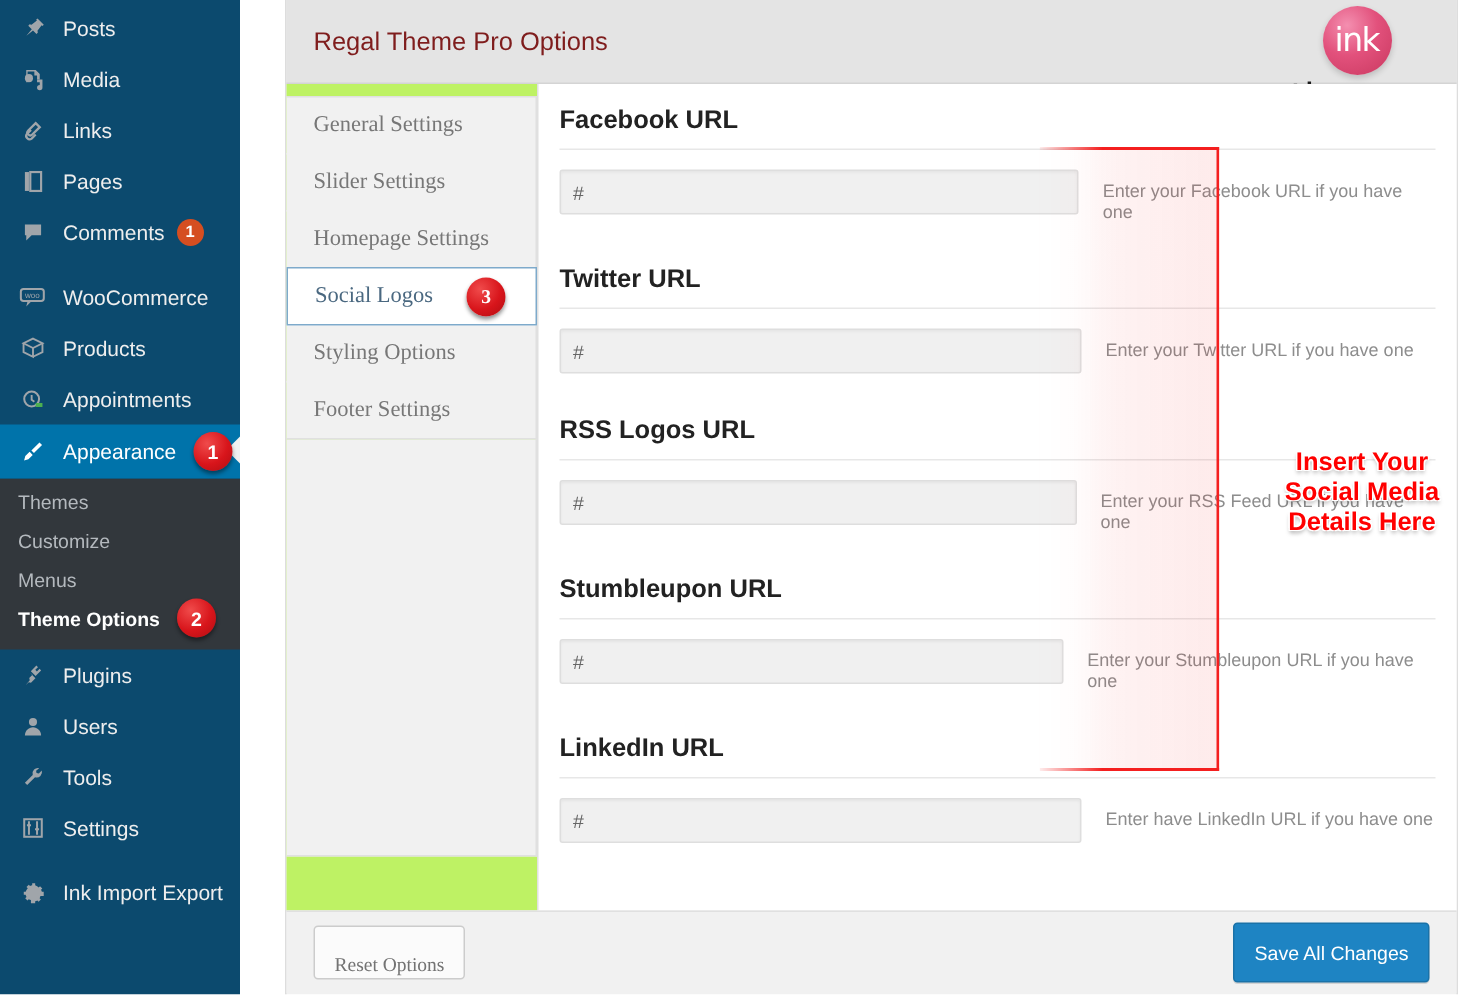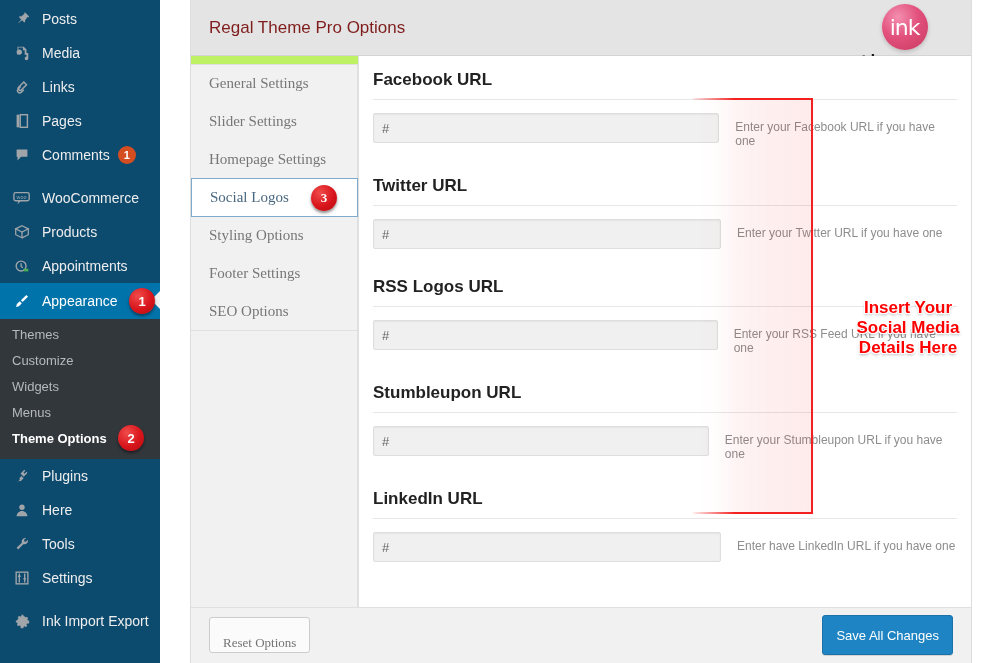--- a/index.html
+++ b/index.html
@@ -384,23 +384,20 @@
     </div>
 
     <div class="submenu">
       <div class="submenu-item">
         <span>Themes</span>
       </div>
       <div class="submenu-item">
         <span>Customize</span>
       </div>
       <div class="submenu-item">
-        <span>Widgets</span>
-      </div>
-      <div class="submenu-item">
         <span>Menus</span>
       </div>
       <div class="submenu-item current">
         <span>Theme Options</span>
         <span class="step-badge" style="left:118px; top:0px;">2</span>
       </div>
     </div>
 
     <div class="menu-item">
       <span class="micon">
@@ -412,21 +409,21 @@
       <span class="mlabel">Plugins</span>
     </div>
 
     <div class="menu-item">
       <span class="micon">
         <svg width="18" height="18" viewBox="0 0 20 20" fill="currentColor">
             <circle cx="10" cy="7" r="3"></circle>
             <path d="M4 17c0-3.3 2.7-6 6-6s6 2.7 6 6H4z"></path>
           </svg>
       </span>
-      <span class="mlabel">Here</span>
+      <span class="mlabel">Users</span>
     </div>
 
     <div class="menu-item">
       <span class="micon">
         <svg width="18" height="18" viewBox="0 0 20 20" fill="currentColor">
             <path d="M14.8 3.5a4 4 0 0 0-5 5L4 14.3 5.7 16l5.8-5.8a4 4 0 0 0 5-5l-2.2 2.2-1.7-.3-.3-1.7 2.3-1.9z"></path>
           </svg>
       </span>
       <span class="mlabel">Tools</span>
     </div>
@@ -482,23 +479,20 @@
           </div>
           <div class="tab active">
             <span>Social Logos</span>
             <span class="step-badge" style="right:20px; top:6px;">3</span>
           </div>
           <div class="tab">
             <span>Styling Options</span>
           </div>
           <div class="tab">
             <span>Footer Settings</span>
-          </div>
-          <div class="tab">
-            <span>SEO Options</span>
           </div>
           <div class="tabs-filler"></div>
         </div>
 
         <div class="panel">
 
           <div class="field-block">
             <div class="field-title">Facebook URL</div>
             <div class="field-sep"></div>
             <div class="field-row">

